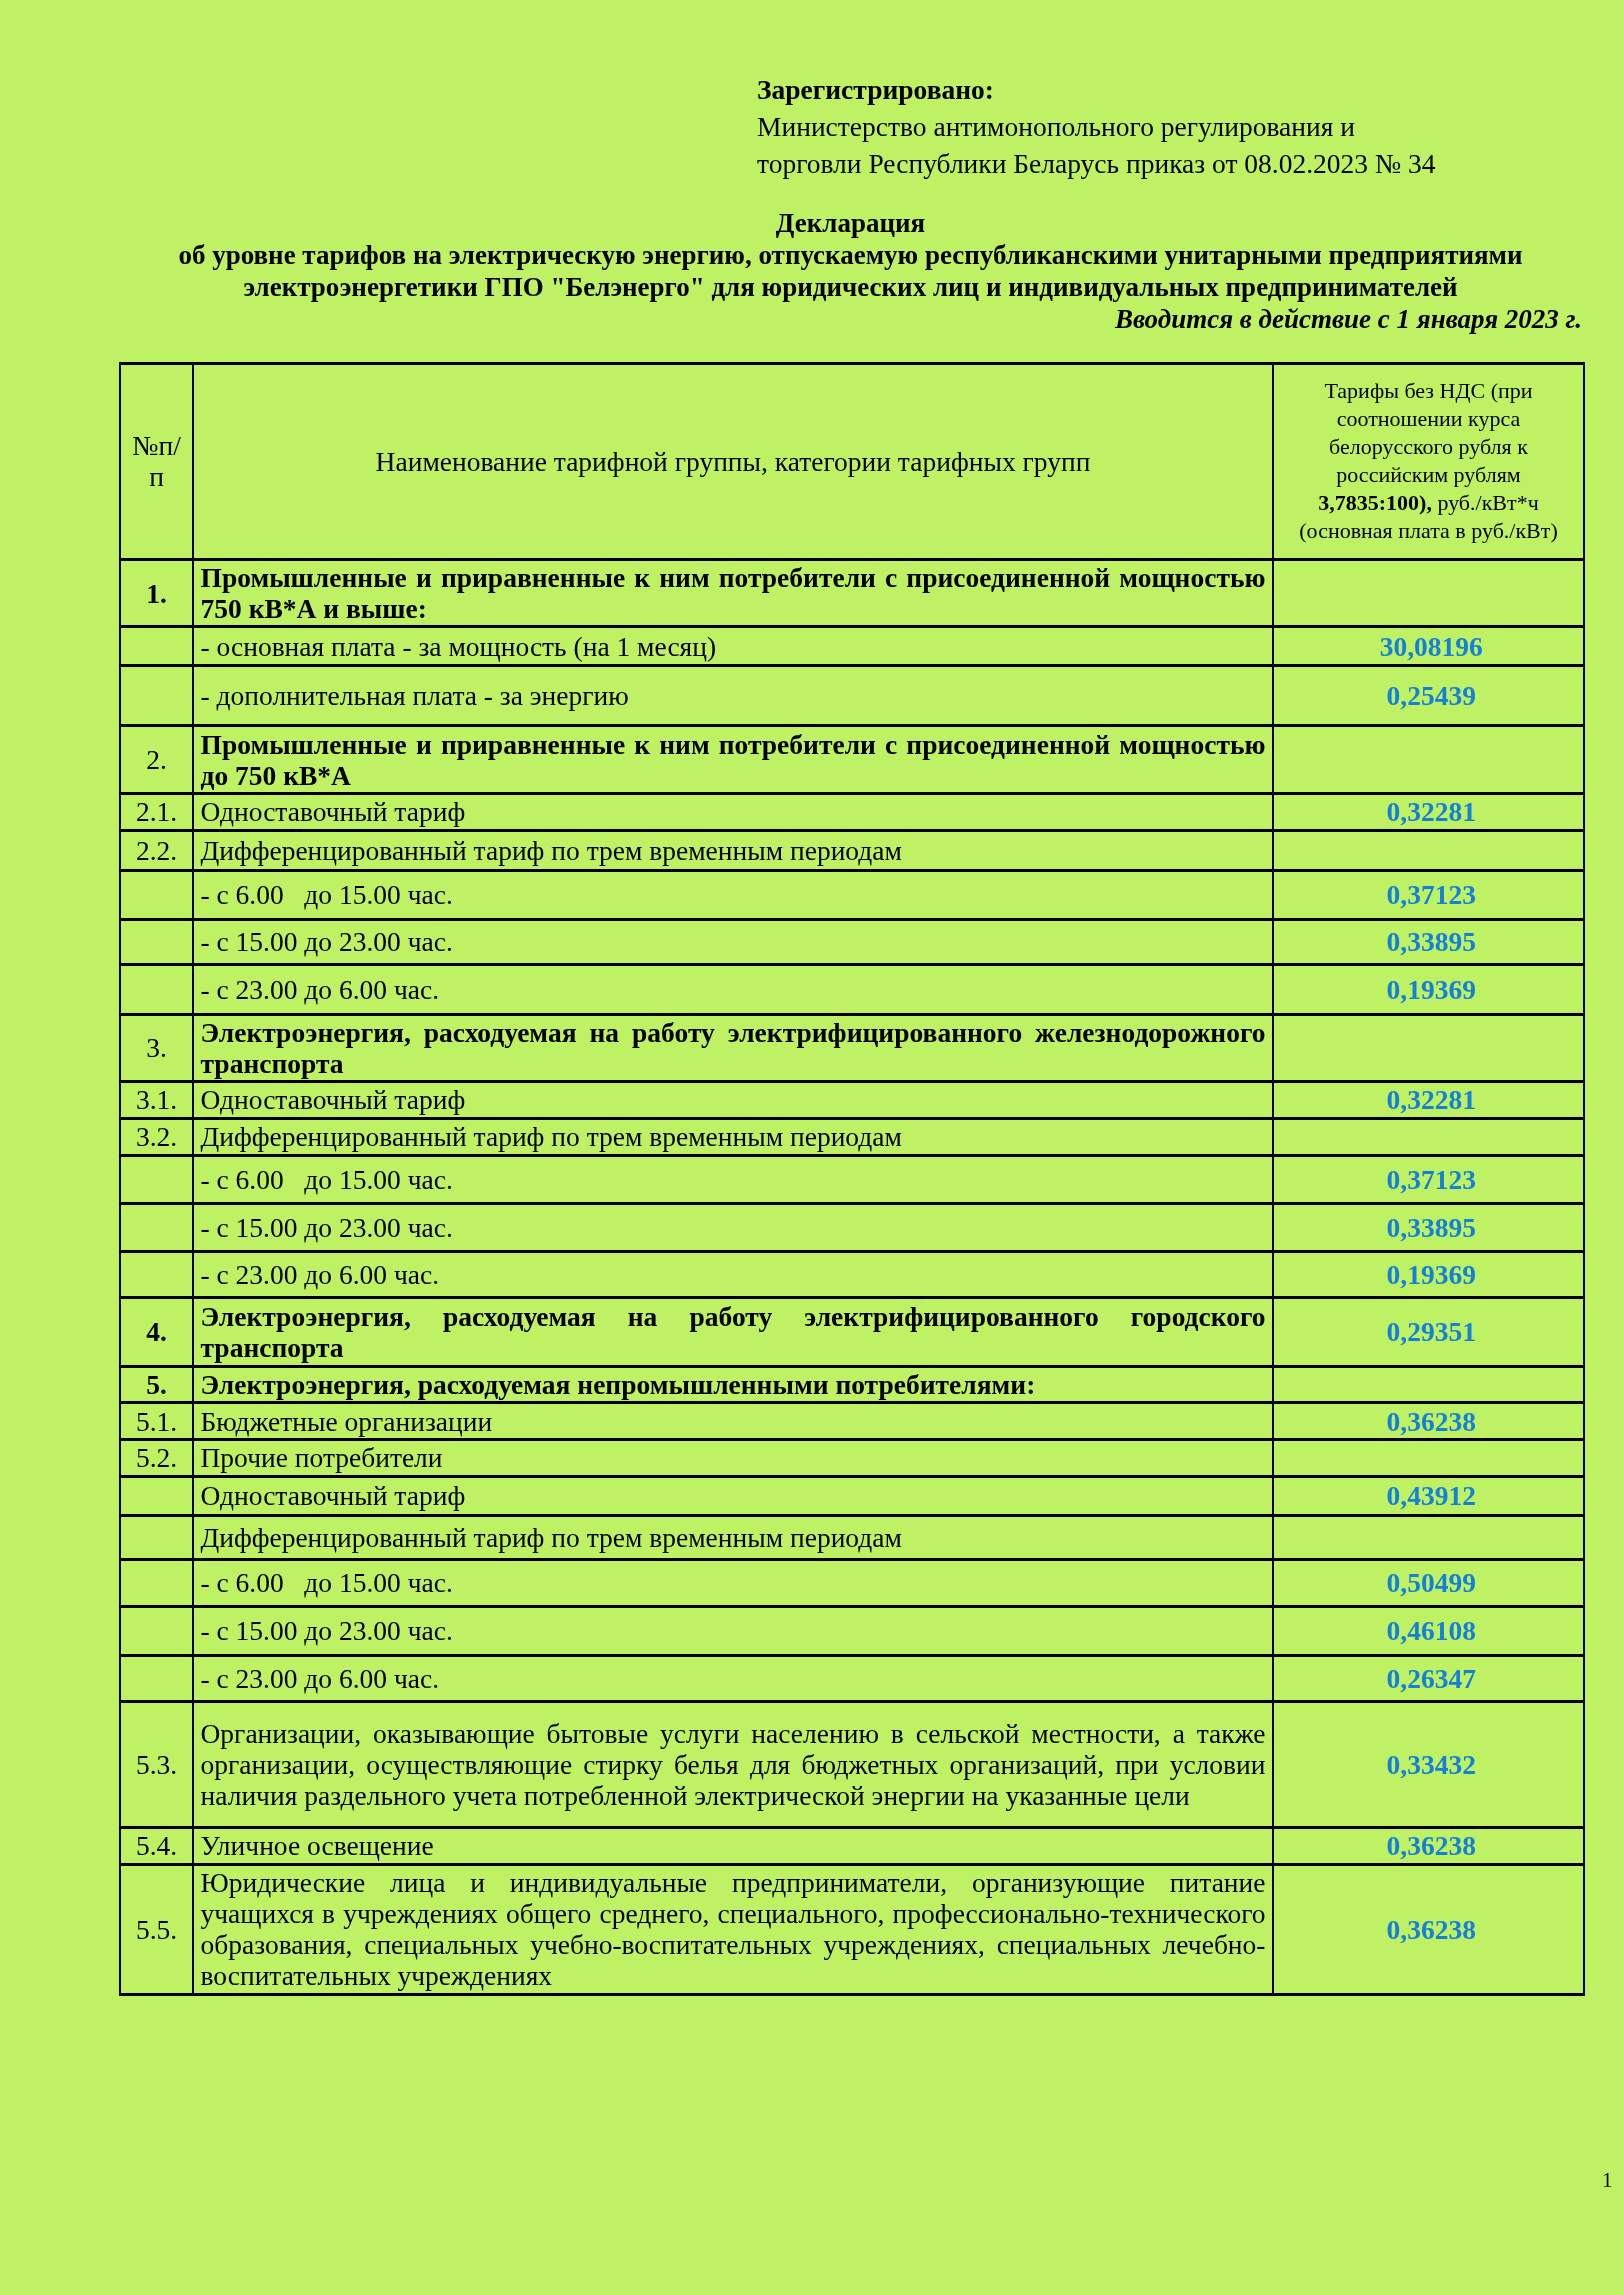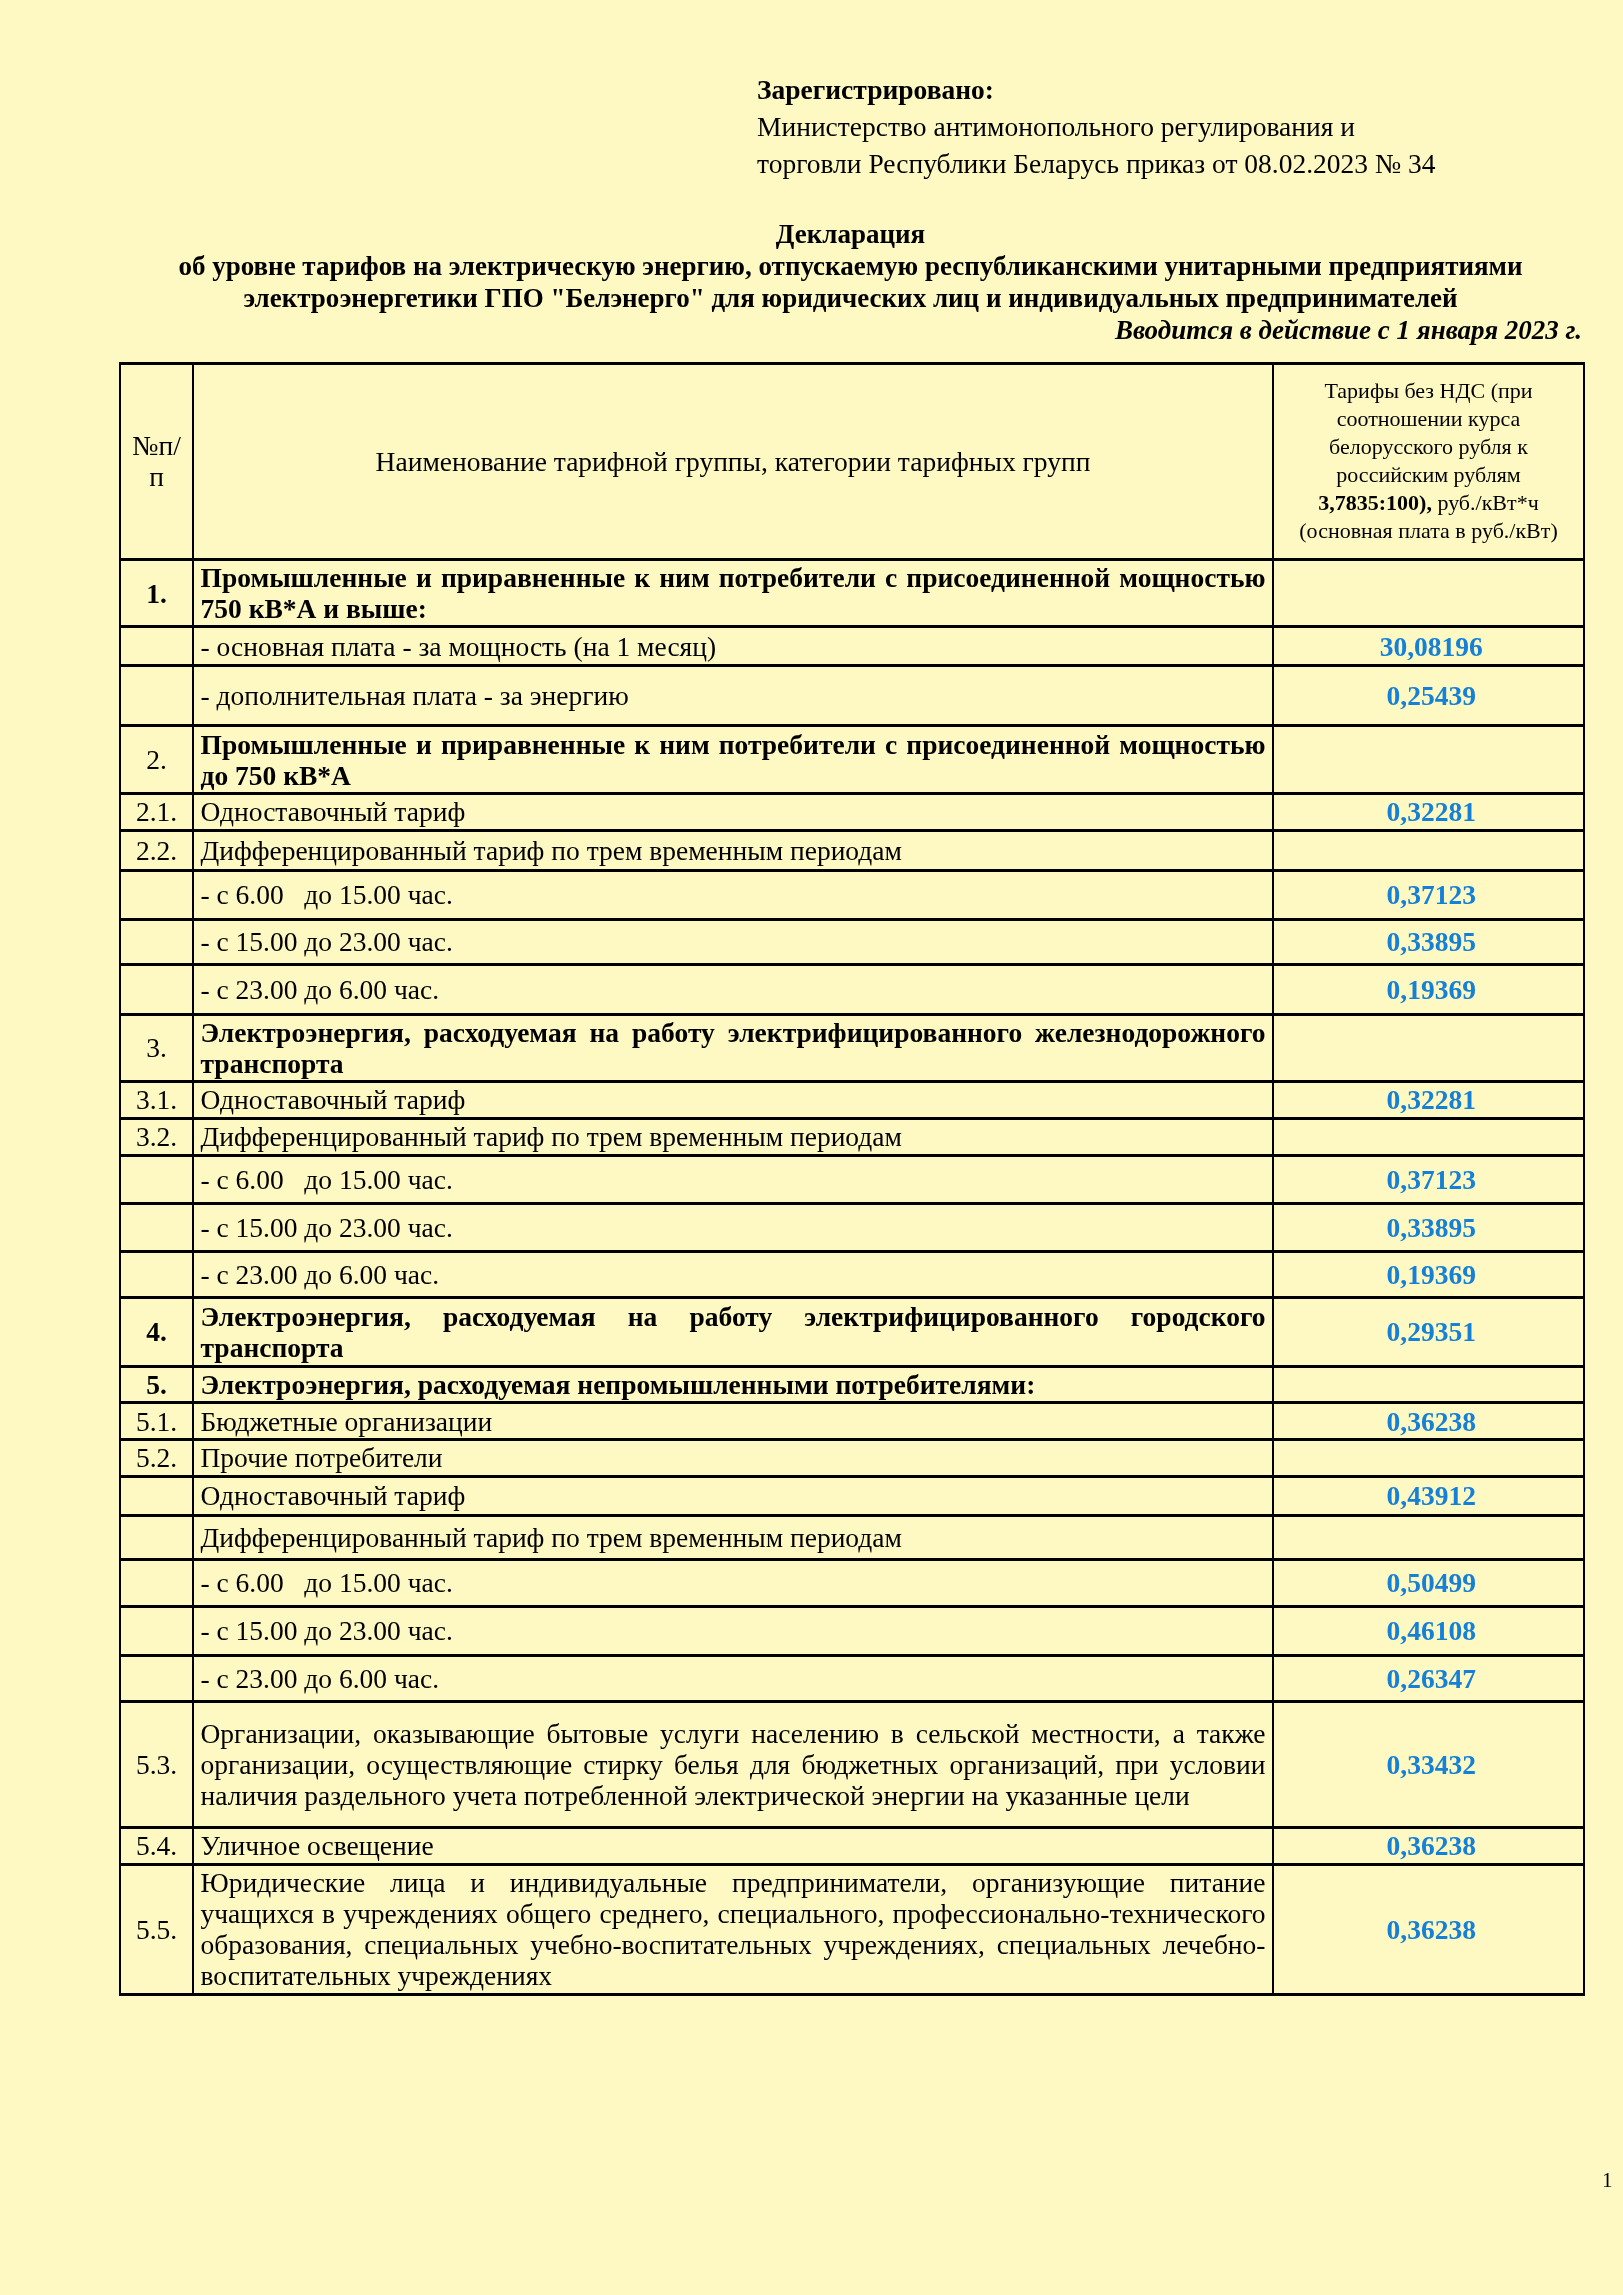--- a/index.html
+++ b/index.html
@@ -1,28 +1,28 @@
 <!DOCTYPE html>
 <html lang="ru" style="--value-blue: #1580d8;font-size:10.5px"><head>
 <meta charset="utf-8">
 <style>
   html,body{margin:0;padding:0;}
   body{
     width:1623px;height:2295px;background:#ffffff;color:#000;
     font-family:"Liberation Serif","DejaVu Serif",serif;
     -webkit-font-smoothing:antialiased;
   }
-  .page{position:relative;width:1623px;height:2295px;overflow:hidden;background:#fef9c3;}
+  .page{position:relative;width:1623px;height:2295px;overflow:hidden;background:#bef264;}
 
   
   .reg{position:absolute;left:757px;top:71px;font-size:27.5px;line-height:37px;text-align:left;}
   .reg .reg-label{font-weight:bold;}
 
   
-  .titles{position:absolute;left:119px;top:218px;width:1463px;font-size:27px;line-height:32px;text-align:center;font-weight:bold;}
+  .titles{position:absolute;left:119px;top:207px;width:1463px;font-size:27px;line-height:32px;text-align:center;font-weight:bold;}
   .titles .effective{text-align:right;font-style:italic;}
 
   
   table.doc-table{
     position:absolute;left:119px;top:362px;width:1463px;
     border-collapse:collapse;table-layout:fixed;
     font-size:27.5px;line-height:31px;
   }
   .doc-table col.c-num{width:73px;}
   .doc-table col.c-name{width:1080px;}

